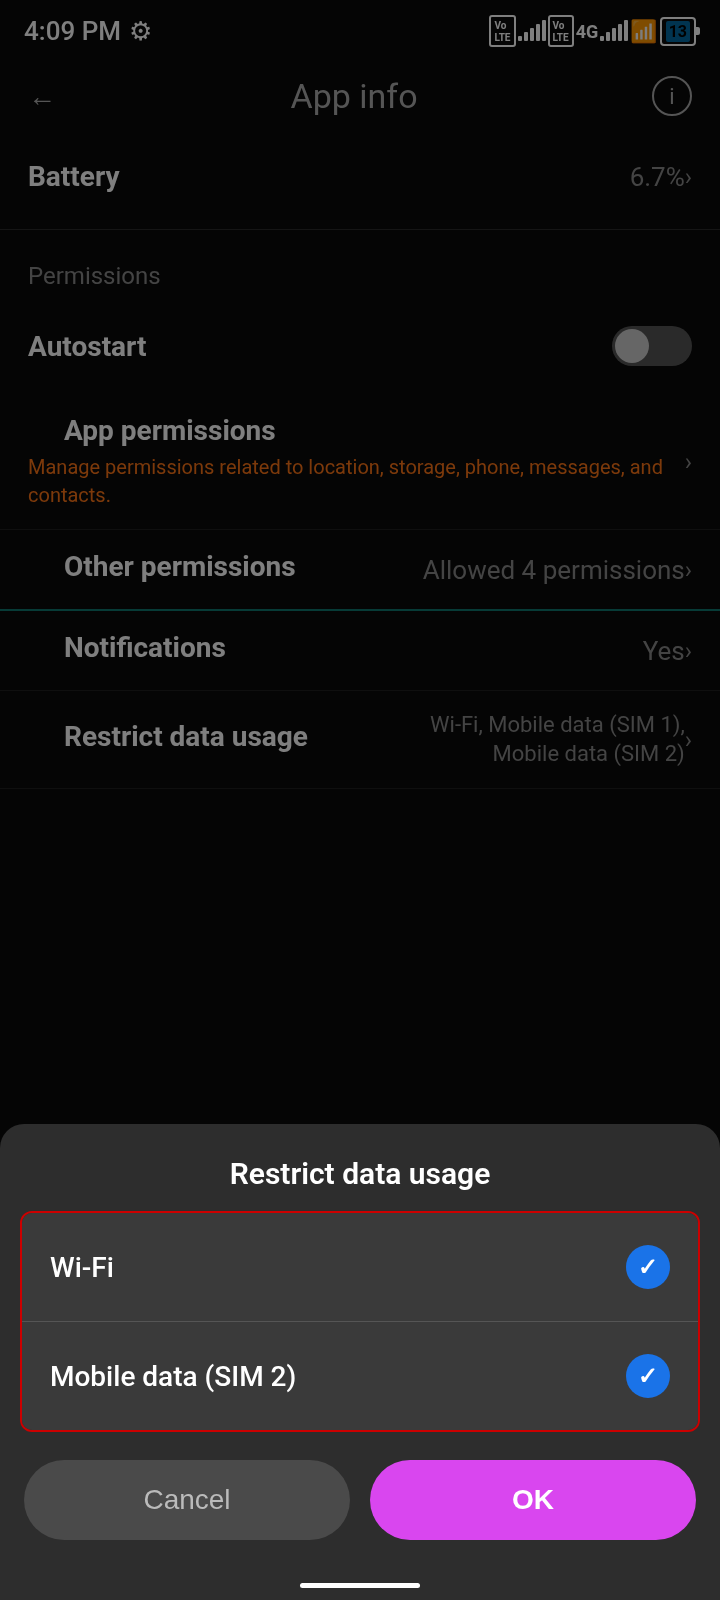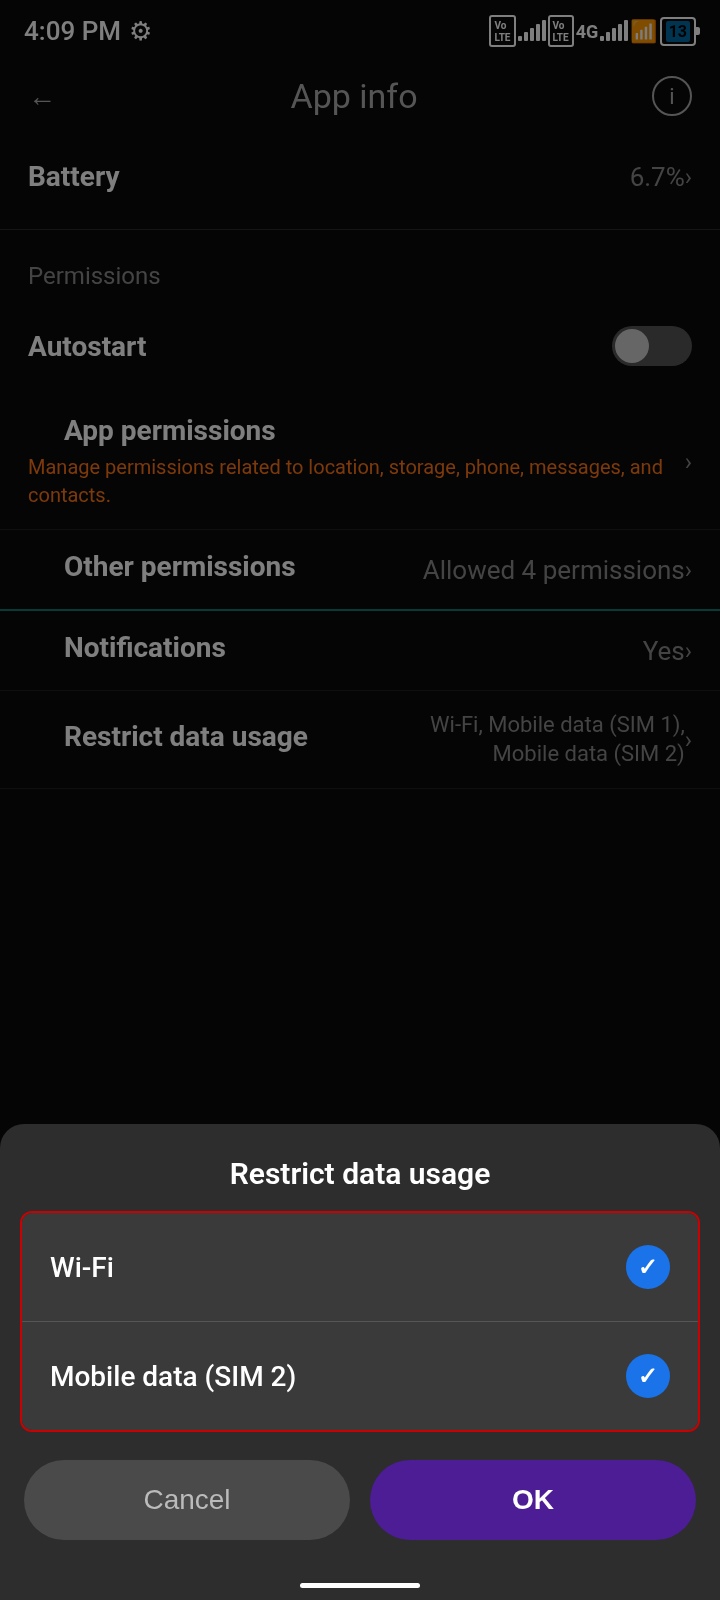--- a/index.html
+++ b/index.html
@@ -290,21 +290,21 @@
       background: #4a4a4a;
       border: none;
       border-radius: 40px;
       padding: 24px;
       font-size: 28px;
       color: #bbbbbb;
       cursor: pointer;
     }
     .btn-ok {
       flex: 1;
-      background: #4c1d95;
+      background: #d946ef;
       border: none;
       border-radius: 40px;
       padding: 24px;
       font-size: 28px;
       font-weight: 600;
       color: #ffffff;
       cursor: pointer;
     }
 
     

